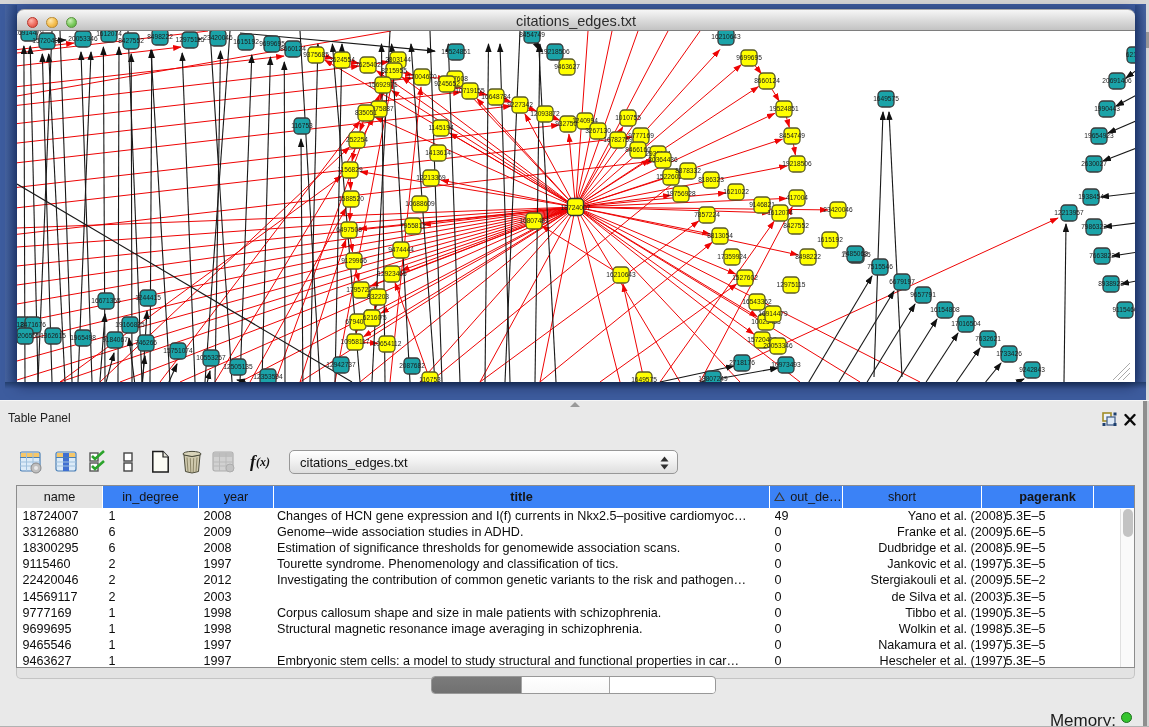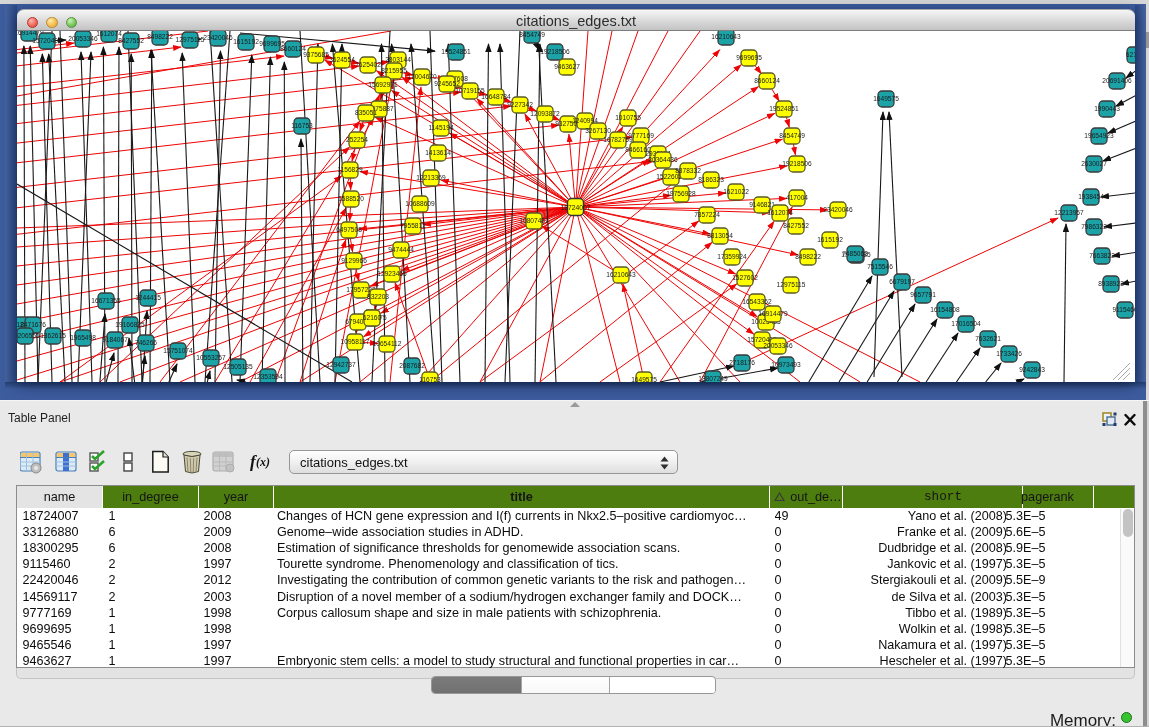--- a/index.html
+++ b/index.html
@@ -36,29 +36,29 @@
 #floatico { position:absolute; left:1102px; top:11px; }
 #closeico { position:absolute; left:1124px; top:11px; }
 #toolbar { position:absolute; left:20px; top:49px; }
 #combo { position:absolute; left:289px; top:49px; width:389px; height:24px; border:1px solid #979797; border-radius:5px;
   background:linear-gradient(#ffffff,#f2f2f2 45%,#dedede); }
 #combo span { position:absolute; left:10px; top:4px; font-size:13px; color:#111; }
 #combo .arr2 { position:absolute; right:8px; top:5px; }
 
 
 #tablebox { position:absolute; left:16px; top:84px; width:1119px; height:183px; background:#fff; border:1px solid #8c8c8c; }
-#thead { position:absolute; left:0; top:0; width:1117px; height:22px; background:#4d7c0f; font-size:12.7px; color:#151515; }
+#thead { position:absolute; left:0; top:0; width:1117px; height:22px; background:#3b82f6; font-size:12.7px; color:#151515; }
 #thead .th { position:absolute; top:0; height:22px; line-height:22px; text-align:center; border-right:1.5px solid #fff; overflow:hidden; }
 #th0 { left:0; width:86px; background:#e4e4e4; }
 #th1 { left:86px; width:96px; }
 #th2 { left:182px; width:75px; }
 #th3 { left:257px; width:496px;font-weight:bold; }
 #th4 { left:753px; width:73px; text-align:left; padding-left:20px; }
-#th5 { left:847px; width:159px;font-family:Liberation Mono, monospace; }
-#th6 { left:985px; width:92px; }
+#th5 { left:806px; width:159px; }
+#th6 { left:985px; width:92px;font-weight:bold; }
 #sorttri { position:absolute; left:757px; top:6px; }
 .tr { position:absolute; left:16px; width:1100px; height:16.1px; font-size:12.6px; color:#0c0c0c; white-space:nowrap; }
 .tr span { position:absolute; top:0; line-height:16.1px; overflow:hidden; }
 .c0 { left:6.5px; width:78px; }
 .c1 { left:92.5px; width:88px; }
 .c2 { left:187.5px; width:68px; }
 .c3 { left:261px; width:492px; }
 .c4 { left:758.5px; width:60px; }
 .c5 { left:839px; width:152px;text-align:right; }
 .c6 { left:989.5px; width:86px; }
@@ -728,44 +728,44 @@
         <span class="c5">Jankovic et al. (1997)</span>
         <span class="c6">5.3E–5</span>
       </div>
 <div class="tr" style="top:171.4px">
 <span class="c0">22420046</span>
         <span class="c1">2</span>
         <span class="c2">2012</span>
         <span class="c3">Investigating the contribution of common genetic variants to the risk and pathogen…</span>
         <span class="c4">0</span>
         <span class="c5">Stergiakouli et al. (2009)</span>
-        <span class="c6">5.5E–9</span>
+        <span class="c6">5.5E–2</span>
       </div>
 <div class="tr" style="top:187.5px">
 <span class="c0">14569117</span>
         <span class="c1">2</span>
         <span class="c2">2003</span>
-        <span class="c3">Disruption of a novel member of a sodium/hydrogen exchanger family and DOCK…</span>
         <span class="c4">0</span>
         <span class="c5">de Silva et al. (2003)</span>
         <span class="c6">5.3E–5</span>
       </div>
 <div class="tr" style="top:203.6px">
 <span class="c0">9777169</span>
         <span class="c1">1</span>
         <span class="c2">1998</span>
         <span class="c3">Corpus callosum shape and size in male patients with schizophrenia.</span>
         <span class="c4">0</span>
-        <span class="c5">Tibbo et al. (1989)</span>
+        <span class="c5">Tibbo et al. (1990)</span>
         <span class="c6">5.3E–5</span>
       </div>
 <div class="tr" style="top:219.7px">
 <span class="c0">9699695</span>
         <span class="c1">1</span>
         <span class="c2">1998</span>
+        <span class="c3">Structural magnetic resonance image averaging in schizophrenia.</span>
         <span class="c4">0</span>
         <span class="c5">Wolkin et al. (1998)</span>
         <span class="c6">5.3E–5</span>
       </div>
 <div class="tr" style="top:235.8px">
 <span class="c0">9465546</span>
         <span class="c1">1</span>
         <span class="c2">1997</span>
         <span class="c4">0</span>
         <span class="c5">Nakamura et al. (1997)</span>

